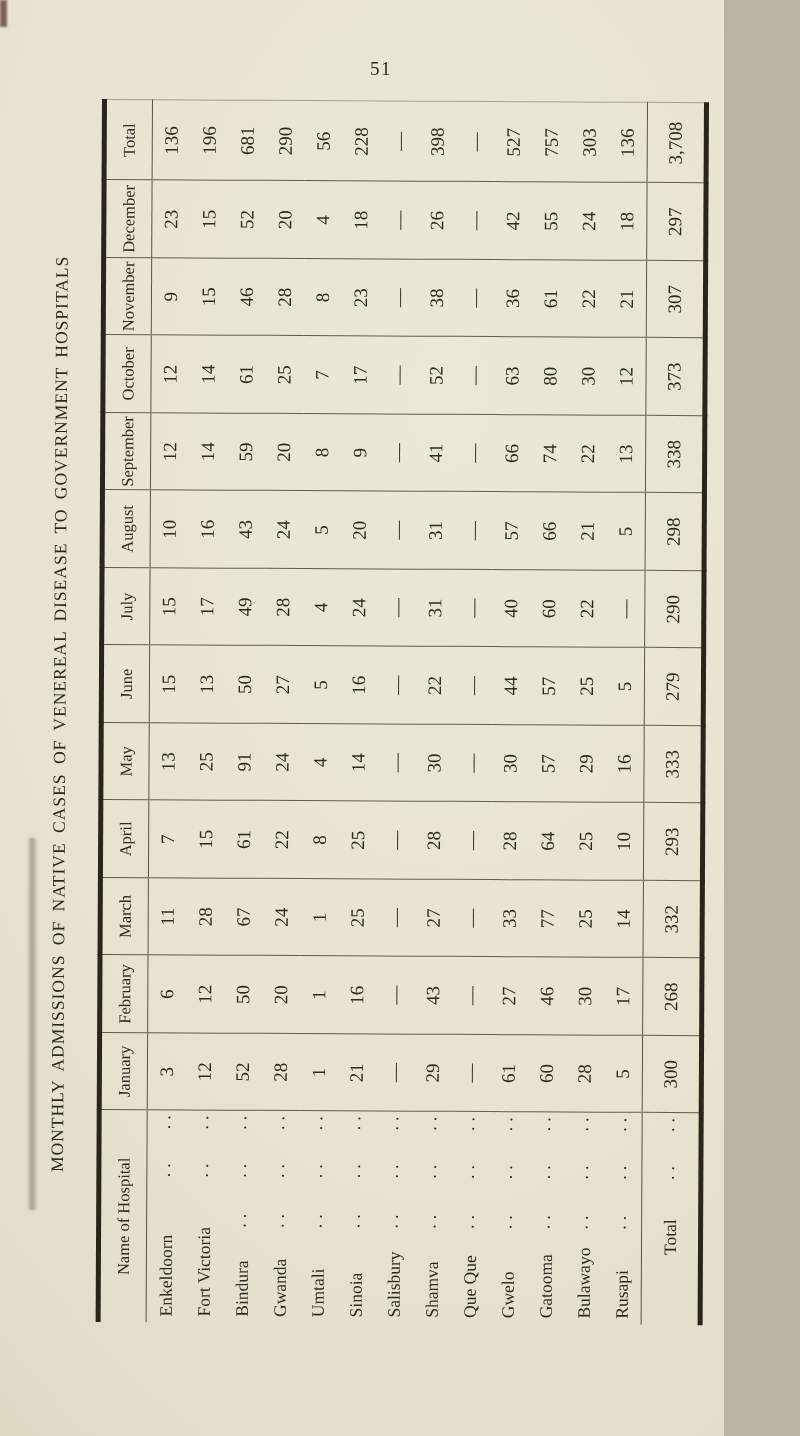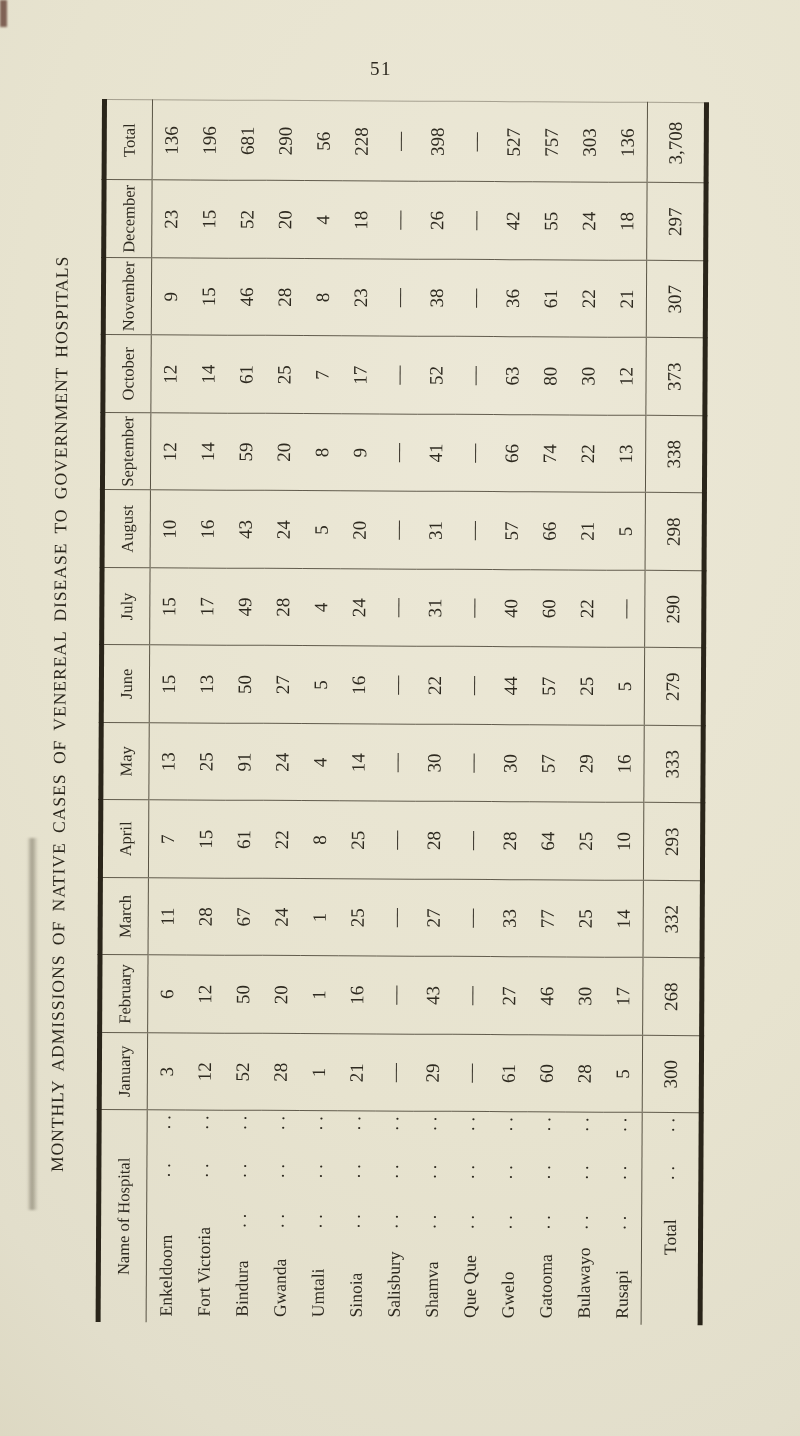--- a/index.html
+++ b/index.html
@@ -1,19 +1,19 @@
 <!DOCTYPE html>
 <html><head>
 <meta charset="utf-8">
 <style>
   html, body { margin:0; padding:0; }
   body { width:800px; height:1436px; background:#b8b4a0; }
 
   .page {
-    position:absolute; left:0; top:0; width:800px; height:1436px; overflow:hidden;
+    position:absolute; left:0; top:0; width:724px; height:1436px; overflow:hidden;
     background: radial-gradient(ellipse 130% 110% at 62% 28%,
       #ece8d7 0%, #e7e3cf 46%, #e2decb 70%, #d9d4bc 90%, #cfcab0 100%);
     font-family:"Liberation Serif","DejaVu Serif",serif;
     color:#2d2920;
   }
 
   .scan-corner {
     position:absolute; left:0; top:0; width:7px; height:27px;
     background:#6e4c40; filter:blur(1.2px); opacity:.85;
   }

